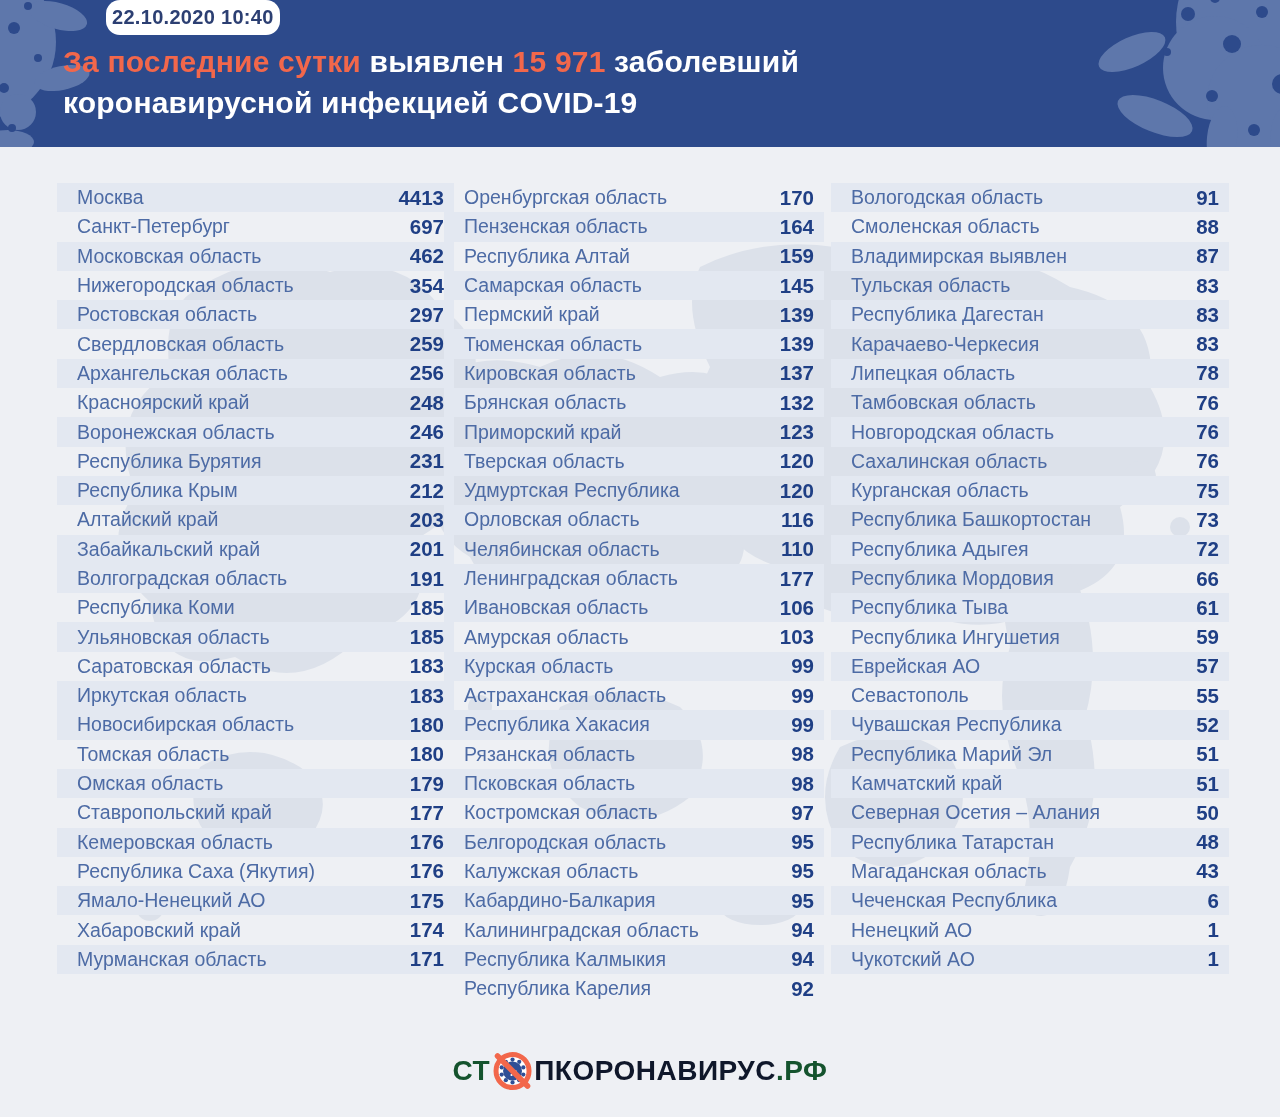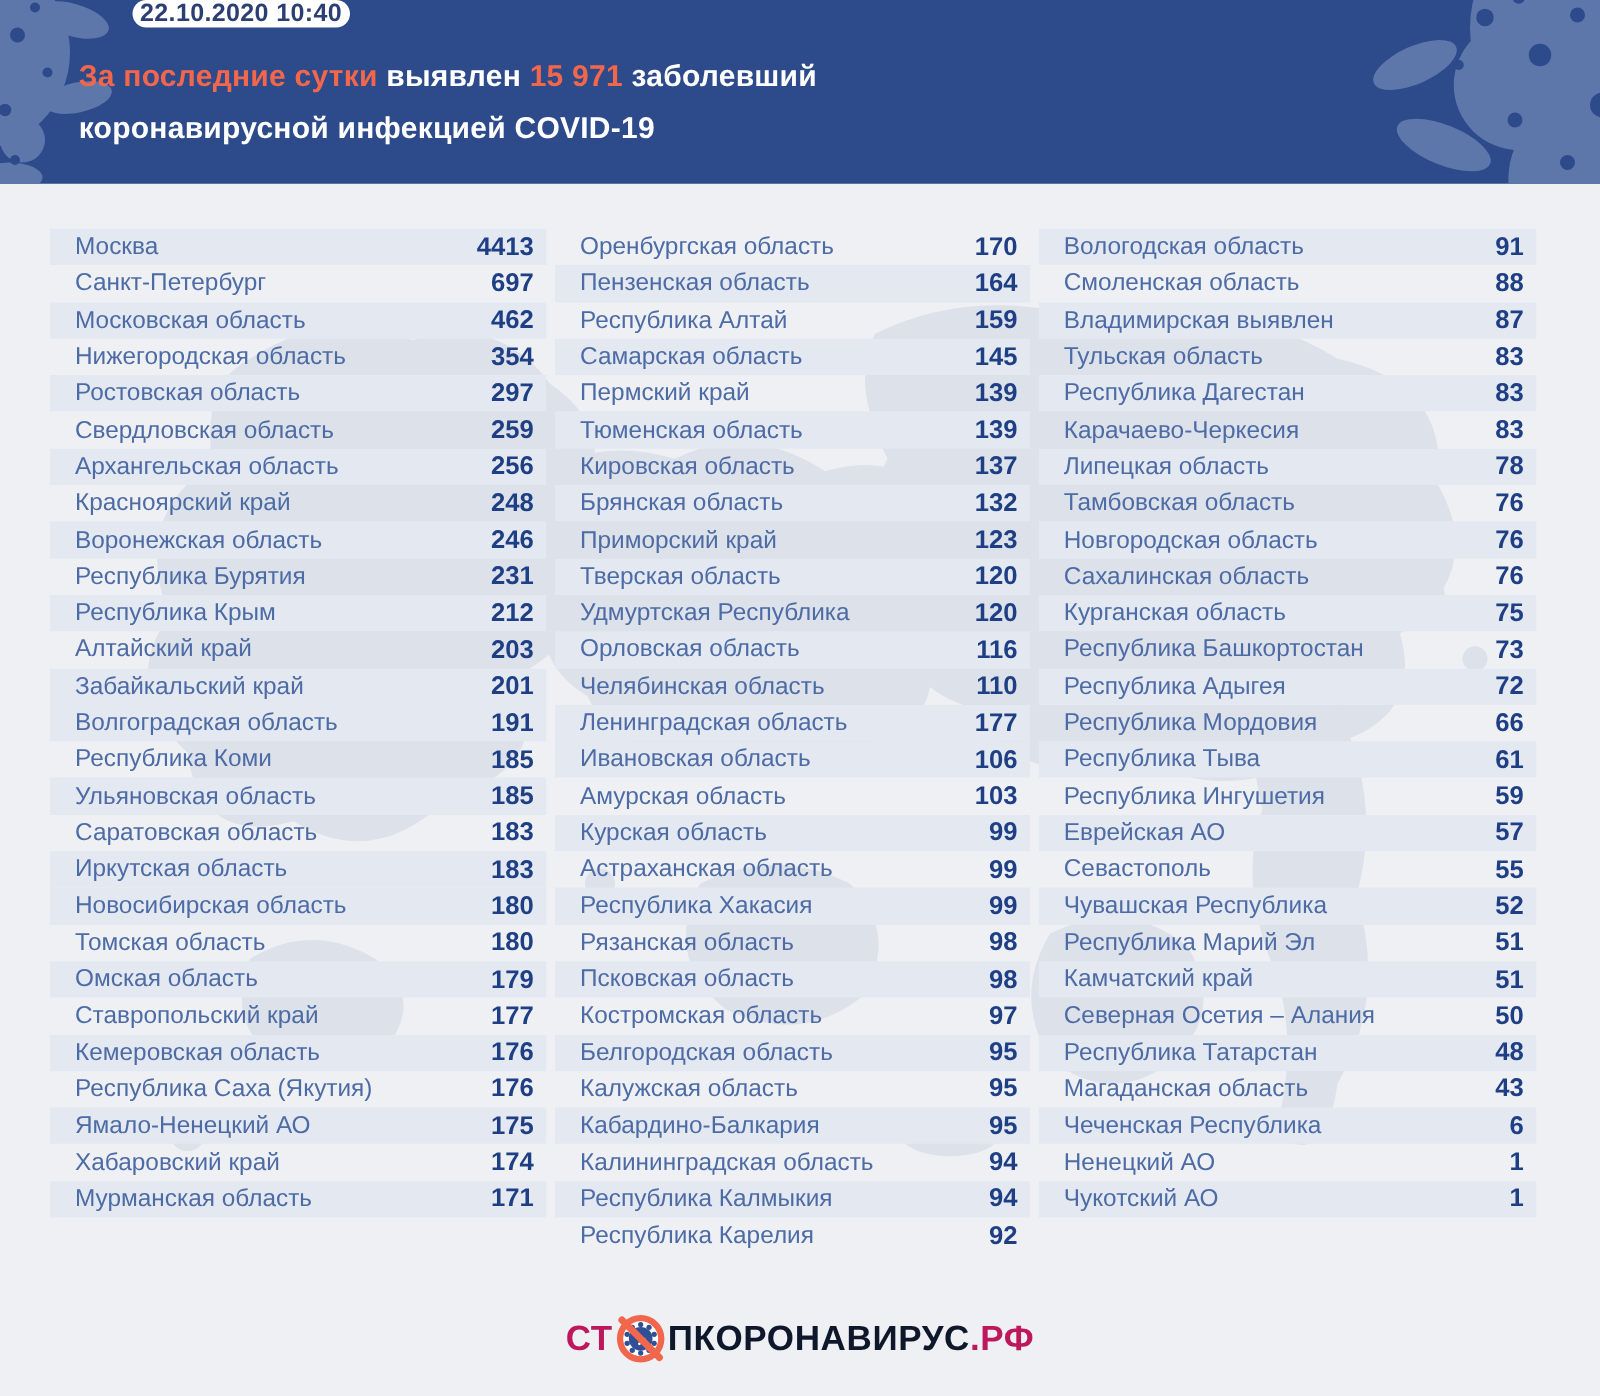--- a/index.html
+++ b/index.html
@@ -8,53 +8,53 @@
     background:#eef0f4;
     font-family:"Liberation Sans",sans-serif;
   }
   
   .header{
     position:absolute;left:0;top:0;width:1280px;height:147px;
     background:#2d4a8b;overflow:hidden;z-index:2;
   }
   .header svg.deco{position:absolute;left:0;top:0;pointer-events:none}
   .badge{
-    position:absolute;left:106px;top:0;height:22px;padding:0 6px;
+    position:absolute;left:106px;top:0;height:35px;padding:0 6px;
     background:#ffffff;border-radius:14px;
     display:flex;align-items:center;
     font-size:20px;font-weight:bold;color:#2c3f72;letter-spacing:.3px;
   }
   .title{
     position:absolute;left:63px;top:41px;
-    font-size:24px;line-height:41px;font-weight:bold;color:#ffffff;
+    font-size:30px;line-height:41px;font-weight:bold;color:#ffffff;
     letter-spacing:.2px;white-space:nowrap;
   }
   .title .hl{color:#f2674b}
   
   .map{position:absolute;left:0;top:147px;z-index:0;pointer-events:none}
   
   .columns{position:absolute;left:0;top:183px;z-index:1}
   .col{position:absolute;top:0}
-  .col-0{left:40px;width:397px}
+  .col-0{left:57px;width:397px}
   .col-1{left:444px;width:380px}
   .col-2{left:831px;width:398px}
   .row{
     height:29.3px;display:flex;align-items:center;justify-content:space-between;
     padding:0 10px 0 20px;box-sizing:border-box;
   }
   .row.striped{background:#e3e8f1}
   .region{font-size:19.5px;color:#4d6ba5;white-space:nowrap}
   .value{font-size:20.5px;font-weight:bold;color:#1f3f85}
   
   .logo{
     position:absolute;top:1051px;left:50%;transform:translateX(-50%);
     display:flex;align-items:center;z-index:1;
     font-size:28px;font-weight:bold;letter-spacing:.5px;white-space:nowrap;
   }
-  .logo .o{color:#be185d}
+  .logo .o{color:#14532d}
   .logo .n{color:#0f172a}
   .logo svg{margin:0 2px}
 </style>
 </head>
 <body>
 
 <div class="header">
   <svg class="deco" width="1280" height="147" viewBox="0 0 1280 147">
 
     <g fill="#5e77ab">

